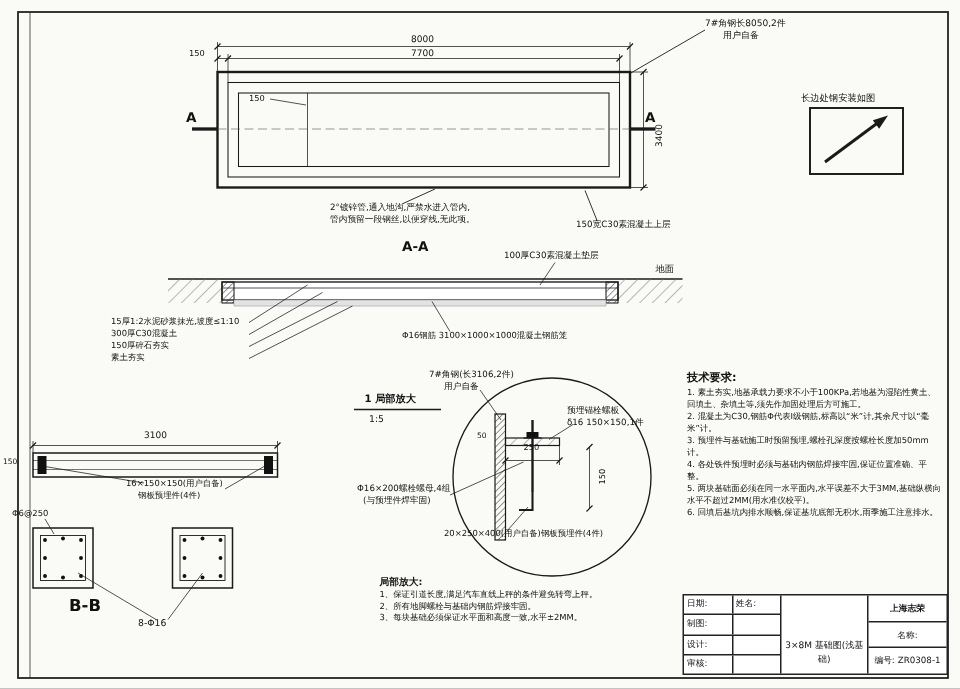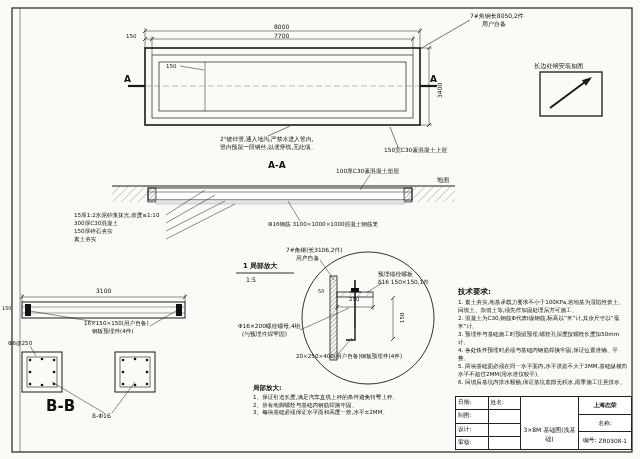--- a/index.html
+++ b/index.html
@@ -1,21 +1,21 @@
 <!DOCTYPE html>
 <html><head>
 <meta charset="utf-8">
 <style>
   html,body{margin:0;padding:0;background:#9a9a9a;}
   .sheet{position:relative;width:640px;height:459px;background:#fafaf7;
          font-family:"DejaVu Sans",sans-serif;color:#111;overflow:hidden;margin:0 auto;}
   svg.linework{position:absolute;left:0;top:0;width:640px;height:459px;}
   .ann{position:absolute;white-space:nowrap;line-height:1.15;transform-origin:left top;color:#111;}
   .tech{position:absolute;left:458px;top:247px;width:170px;}
-  .tech-title{font-size:7.5px;font-weight:bold;margin-bottom:2px;margin-top:40px;}
+  .tech-title{font-size:7.5px;font-weight:bold;margin-bottom:2px;}
   .tech-item{font-size:5.6px;line-height:1.35;margin-bottom:1px;}
   .special{position:absolute;left:253px;top:384px;width:196px;}
   .special-title{font-size:6.5px;font-weight:bold;margin-bottom:1px;}
   .special-item{font-size:5.6px;line-height:1.35;}
   
   .tb{position:absolute;left:455px;top:396px;width:177px;height:54px;border:1px solid #222;
       display:flex;background:#fff;box-sizing:border-box;}
   .tb-left{width:64px;border-right:1px solid #222;display:flex;flex-direction:column;}
   .tb-row{flex:1;display:flex;border-bottom:1px solid #222;}
   .tb-row:last-child{border-bottom:none;}
@@ -187,21 +187,21 @@
       <div class="ann" style="left: 74px; top: 212px; font-size: 5.6px;">15厚1:2水泥砂浆抹光,坡度≤1:10</div>
       <div class="ann" style="left: 74px; top: 220px; font-size: 5.6px;">300厚C30混凝土</div>
       <div class="ann" style="left: 74px; top: 228px; font-size: 5.6px;">150厚碎石夯实</div>
       <div class="ann" style="left: 74px; top: 236px; font-size: 5.6px;">素土夯实</div>
       <div class="ann" style="left: 268px; top: 221px; font-size: 5.6px;">Φ16钢筋 3100×1000×1000混凝土钢筋笼</div>
       <div class="ann" style="left: 96px; top: 288px; font-size: 6px;">3100</div>
       <div class="ann" style="left: 84px; top: 320px; font-size: 5.6px;">16×150×150(用户自备)</div>
       <div class="ann" style="left: 92px; top: 328px; font-size: 5.6px;">钢板预埋件(4件)</div>
       <div class="ann" style="left: 8px; top: 340px; font-size: 5.6px;">Φ6@250</div>
       <div class="ann" style="left: 2px; top: 306px; font-size: 5px;">150</div>
-      <div class="ann" style="left: 46px; top: 398px; font-size: 15px; font-weight: bold;">B-B</div>
+      <div class="ann" style="left: 46px; top: 398px; font-size: 11px; font-weight: bold;">B-B</div>
       <div class="ann" style="left: 92px; top: 412px; font-size: 6.2px;">8-Φ16</div>
       <div class="ann" style="left: 243px; top: 263px; font-size: 6.8px; font-weight: bold;">1 局部放大</div>
       <div class="ann" style="left: 246px; top: 276px; font-size: 6.2px;">1:5</div>
       <div class="ann" style="left: 286px; top: 247px; font-size: 5.8px;">7#角钢(长3106,2件)</div>
       <div class="ann" style="left: 296px; top: 255px; font-size: 5.8px;">用户自备</div>
       <div class="ann" style="left: 378px; top: 271px; font-size: 5.8px;">预埋锚栓螺板</div>
       <div class="ann" style="left: 378px; top: 279px; font-size: 5.8px;">δ16 150×150,1件</div>
       <div class="ann" style="left: 238px; top: 323px; font-size: 5.8px;">Φ16×200螺栓螺母,4组</div>
       <div class="ann" style="left: 242px; top: 331px; font-size: 5.8px;">(与预埋件焊牢固)</div>
       <div class="ann" style="left: 296px; top: 353px; font-size: 5.6px;">20×250×400(用户自备)钢板预埋件(4件)</div>

